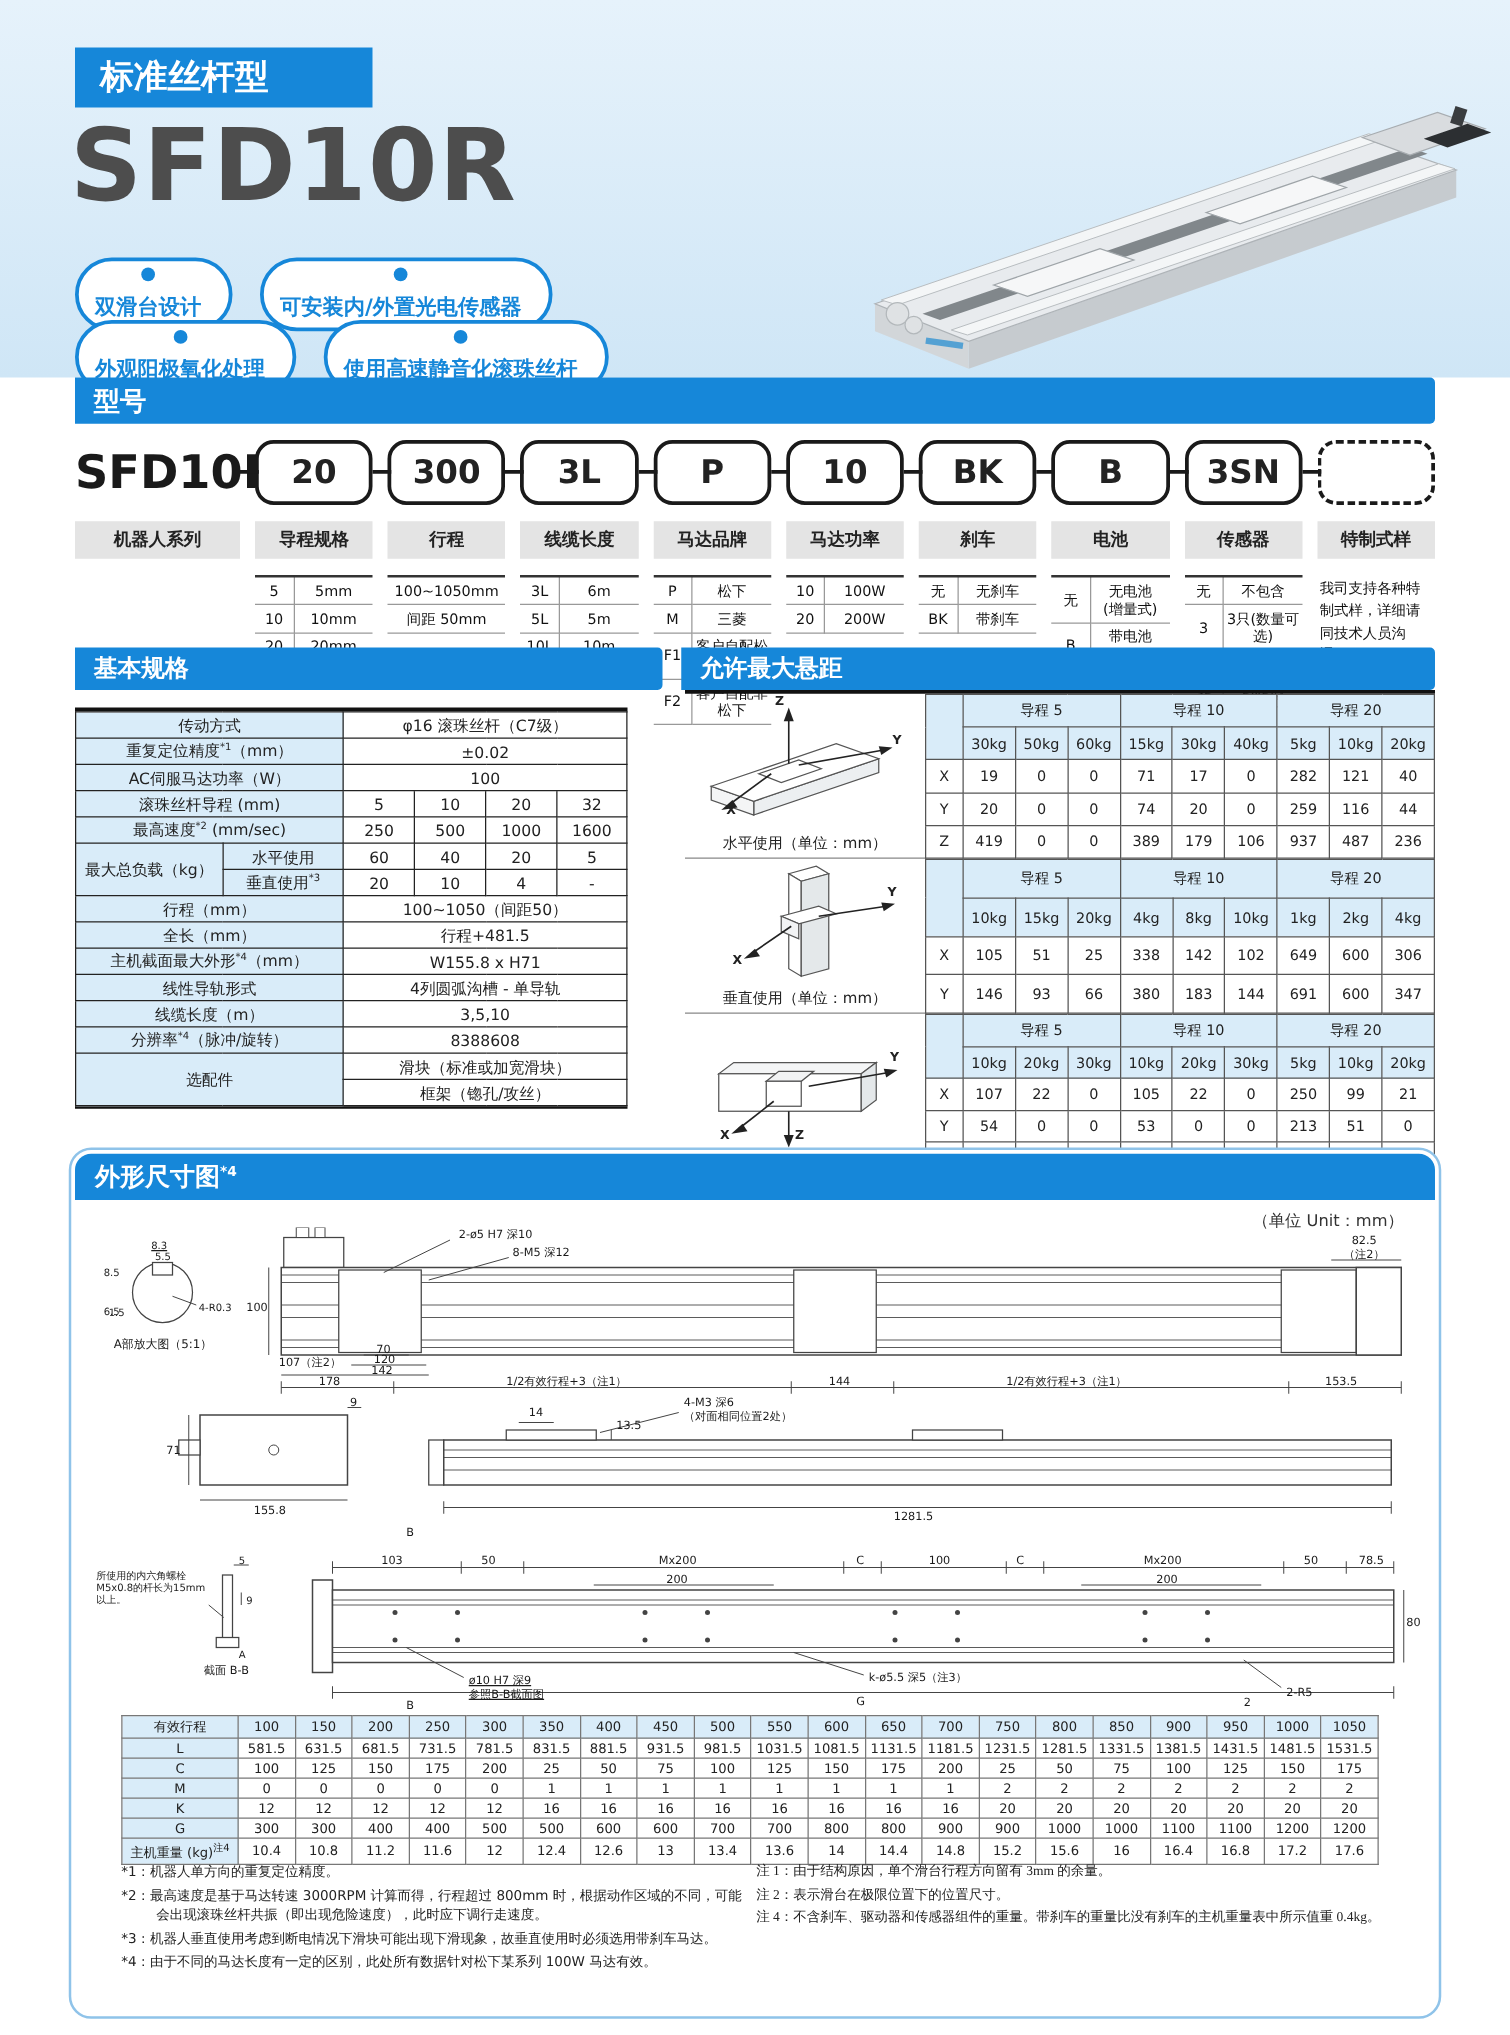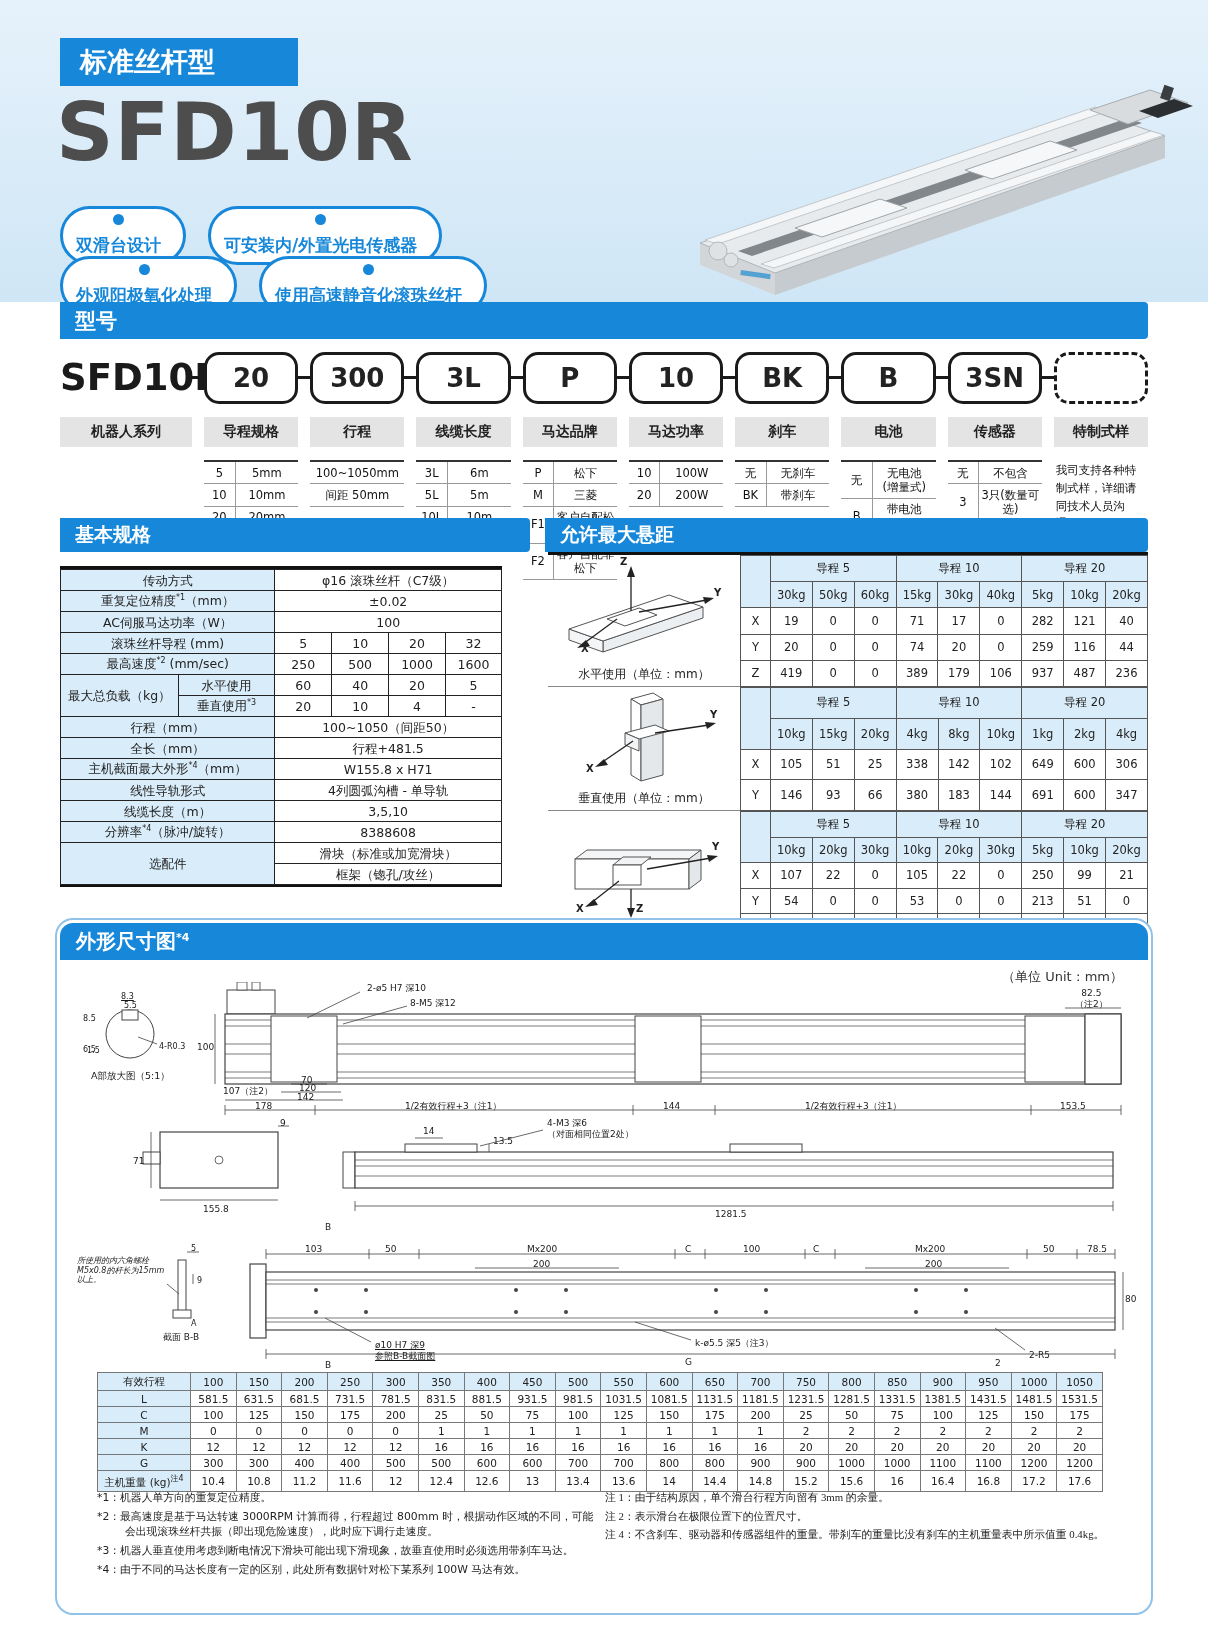--- a/index.html
+++ b/index.html
@@ -735,21 +735,21 @@
         <line x1="400" y1="46" x2="544" y2="46" stroke="#444" stroke-width="0.8"></line>
         <line x1="790" y1="46" x2="934" y2="46" stroke="#444" stroke-width="0.8"></line>
         <line x1="1048" y1="50" x2="1048" y2="108" stroke="#444" stroke-width="0.8"></line>
         <line x1="191" y1="132" x2="1040" y2="132" stroke="#444" stroke-width="0.8"></line>
         <line x1="191" y1="127" x2="191" y2="137" stroke="#444" stroke-width="0.8"></line>
         <line x1="1040" y1="127" x2="1040" y2="137" stroke="#444" stroke-width="0.8"></line>
         <line x1="296" y1="120" x2="250" y2="96" stroke="#444" stroke-width="0.8"></line>
         <line x1="616" y1="118" x2="560" y2="100" stroke="#444" stroke-width="0.8"></line>
         <line x1="950" y1="128" x2="920" y2="106" stroke="#444" stroke-width="0.8"></line>
       </svg>
-      <span class="dlab s" style="left:2px;top:34px;width:90px;white-space:normal;font-style:italic;">所使用的内六角螺栓M5x0.8的杆长为15mm以上。</span>
+      <span class="dlab s" style="left:2px;top:34px;width:90px;white-space:normal;">所使用的内六角螺栓M5x0.8的杆长为15mm以上。</span>
       <span class="dlab s" style="left:116px;top:22px;">5</span>
       <span class="dlab s" style="left:122px;top:54px;">9</span>
       <span class="dlab s" style="left:116px;top:97px;">A</span>
       <span class="dlab" style="left:88px;top:110px;">截面 B-B</span>
       <span class="dlab" style="left:230px;top:22px;">103</span>
       <span class="dlab" style="left:310px;top:22px;">50</span>
       <span class="dlab" style="left:452px;top:22px;">Mx200</span>
       <span class="dlab" style="left:458px;top:37px;">200</span>
       <span class="dlab" style="left:610px;top:22px;">C</span>
       <span class="dlab" style="left:668px;top:22px;">100</span>

